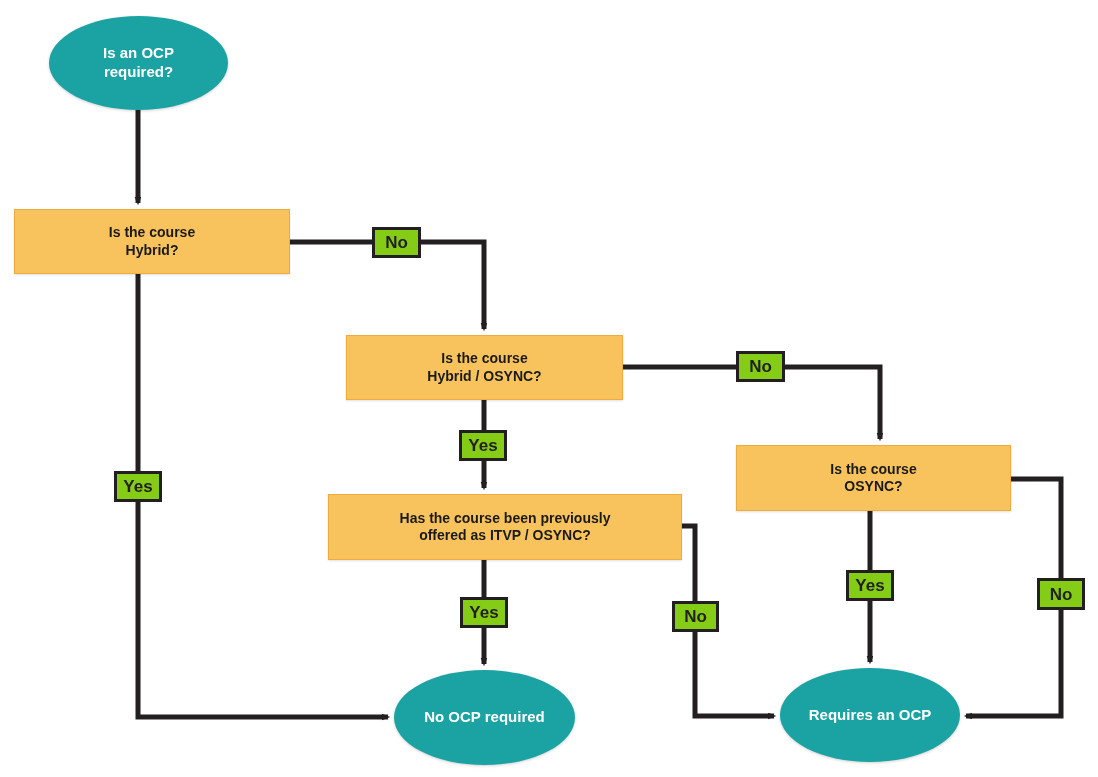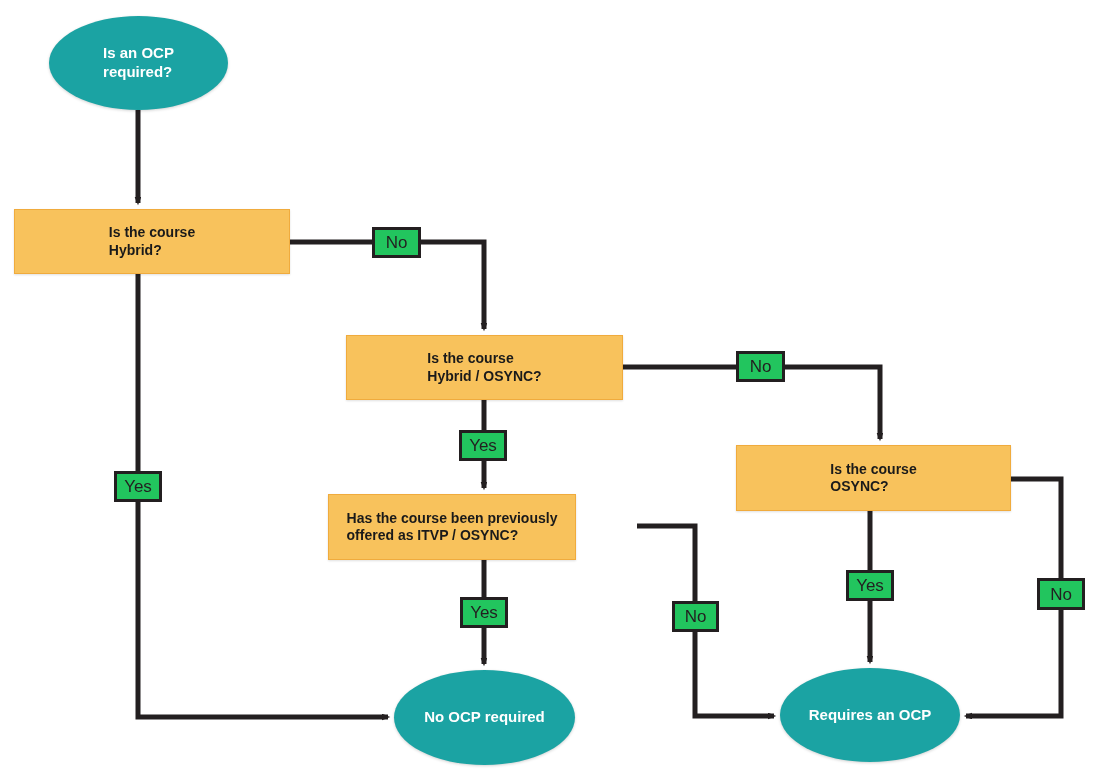--- a/index.html
+++ b/index.html
@@ -1,20 +1,20 @@
 <!DOCTYPE html>
 <html><head>
 <meta charset="utf-8">
 <style>
   html,body{margin:0;padding:0;background:#ffffff;}
   body{width:1098px;height:777px;overflow:hidden;font-family:"Liberation Sans",sans-serif;}
   #canvas{position:relative;width:1098px;height:777px;background:#ffffff;}
   svg#edges{position:absolute;left:0;top:0;width:1098px;height:777px;}
 
-  .node{position:absolute;display:flex;align-items:center;justify-content:center;text-align:left;box-sizing:border-box;}
+  .node{position:absolute;display:flex;align-items:center;justify-content:center;text-align:center;box-sizing:border-box;}
 
   .proc{
     background:#f8c25c;
     border:1px solid #f0ab3d;
     color:#1a1a1a;
     font-weight:bold;
     font-size:14px;
     line-height:1.25;
     box-shadow:0 1px 2px rgba(0,0,0,0.12);
   }
@@ -24,25 +24,25 @@
     color:#ffffff;
     font-weight:bold;
     font-size:15px;
     line-height:1.25;
     box-shadow:0 1px 3px rgba(0,0,0,0.18);
   }
   .term .txt, .proc .txt{padding:0 6px;white-space:pre-line;}
 
   .edgelabel{
     position:absolute;
-    background:#22c55e;
+    background:#84cc16;
     border:3px solid #231f20;
     color:#231f20;
     font-size:17px;
-    font-weight:normal;
+    font-weight:bold;
     line-height:1;
     display:flex;align-items:center;justify-content:center;
     box-sizing:border-box;
     font-family:"Liberation Sans",sans-serif;
   }
 </style>
 </head>
 <body>
 
 <div id="canvas">
@@ -99,21 +99,21 @@
   <div class="node proc" style="left:14px;top:209px;width:276px;height:65px;">
     <span class="txt">Is the course
 Hybrid?</span>
   </div>
 
   <div class="node proc" style="left:346px;top:335px;width:277px;height:65px;">
     <span class="txt">Is the course
 Hybrid / OSYNC?</span>
   </div>
 
-  <div class="node proc" style="left:328px;top:494px;width:248px;height:66px;">
+  <div class="node proc" style="left:328px;top:494px;width:354px;height:66px;">
     <span class="txt">Has the course been previously
 offered as ITVP / OSYNC?</span>
   </div>
 
   <div class="node proc" style="left:736px;top:445px;width:275px;height:66px;">
     <span class="txt">Is the course
 OSYNC?</span>
   </div>
 
   <div class="node term" style="left:780px;top:668px;width:180px;height:94px;">

